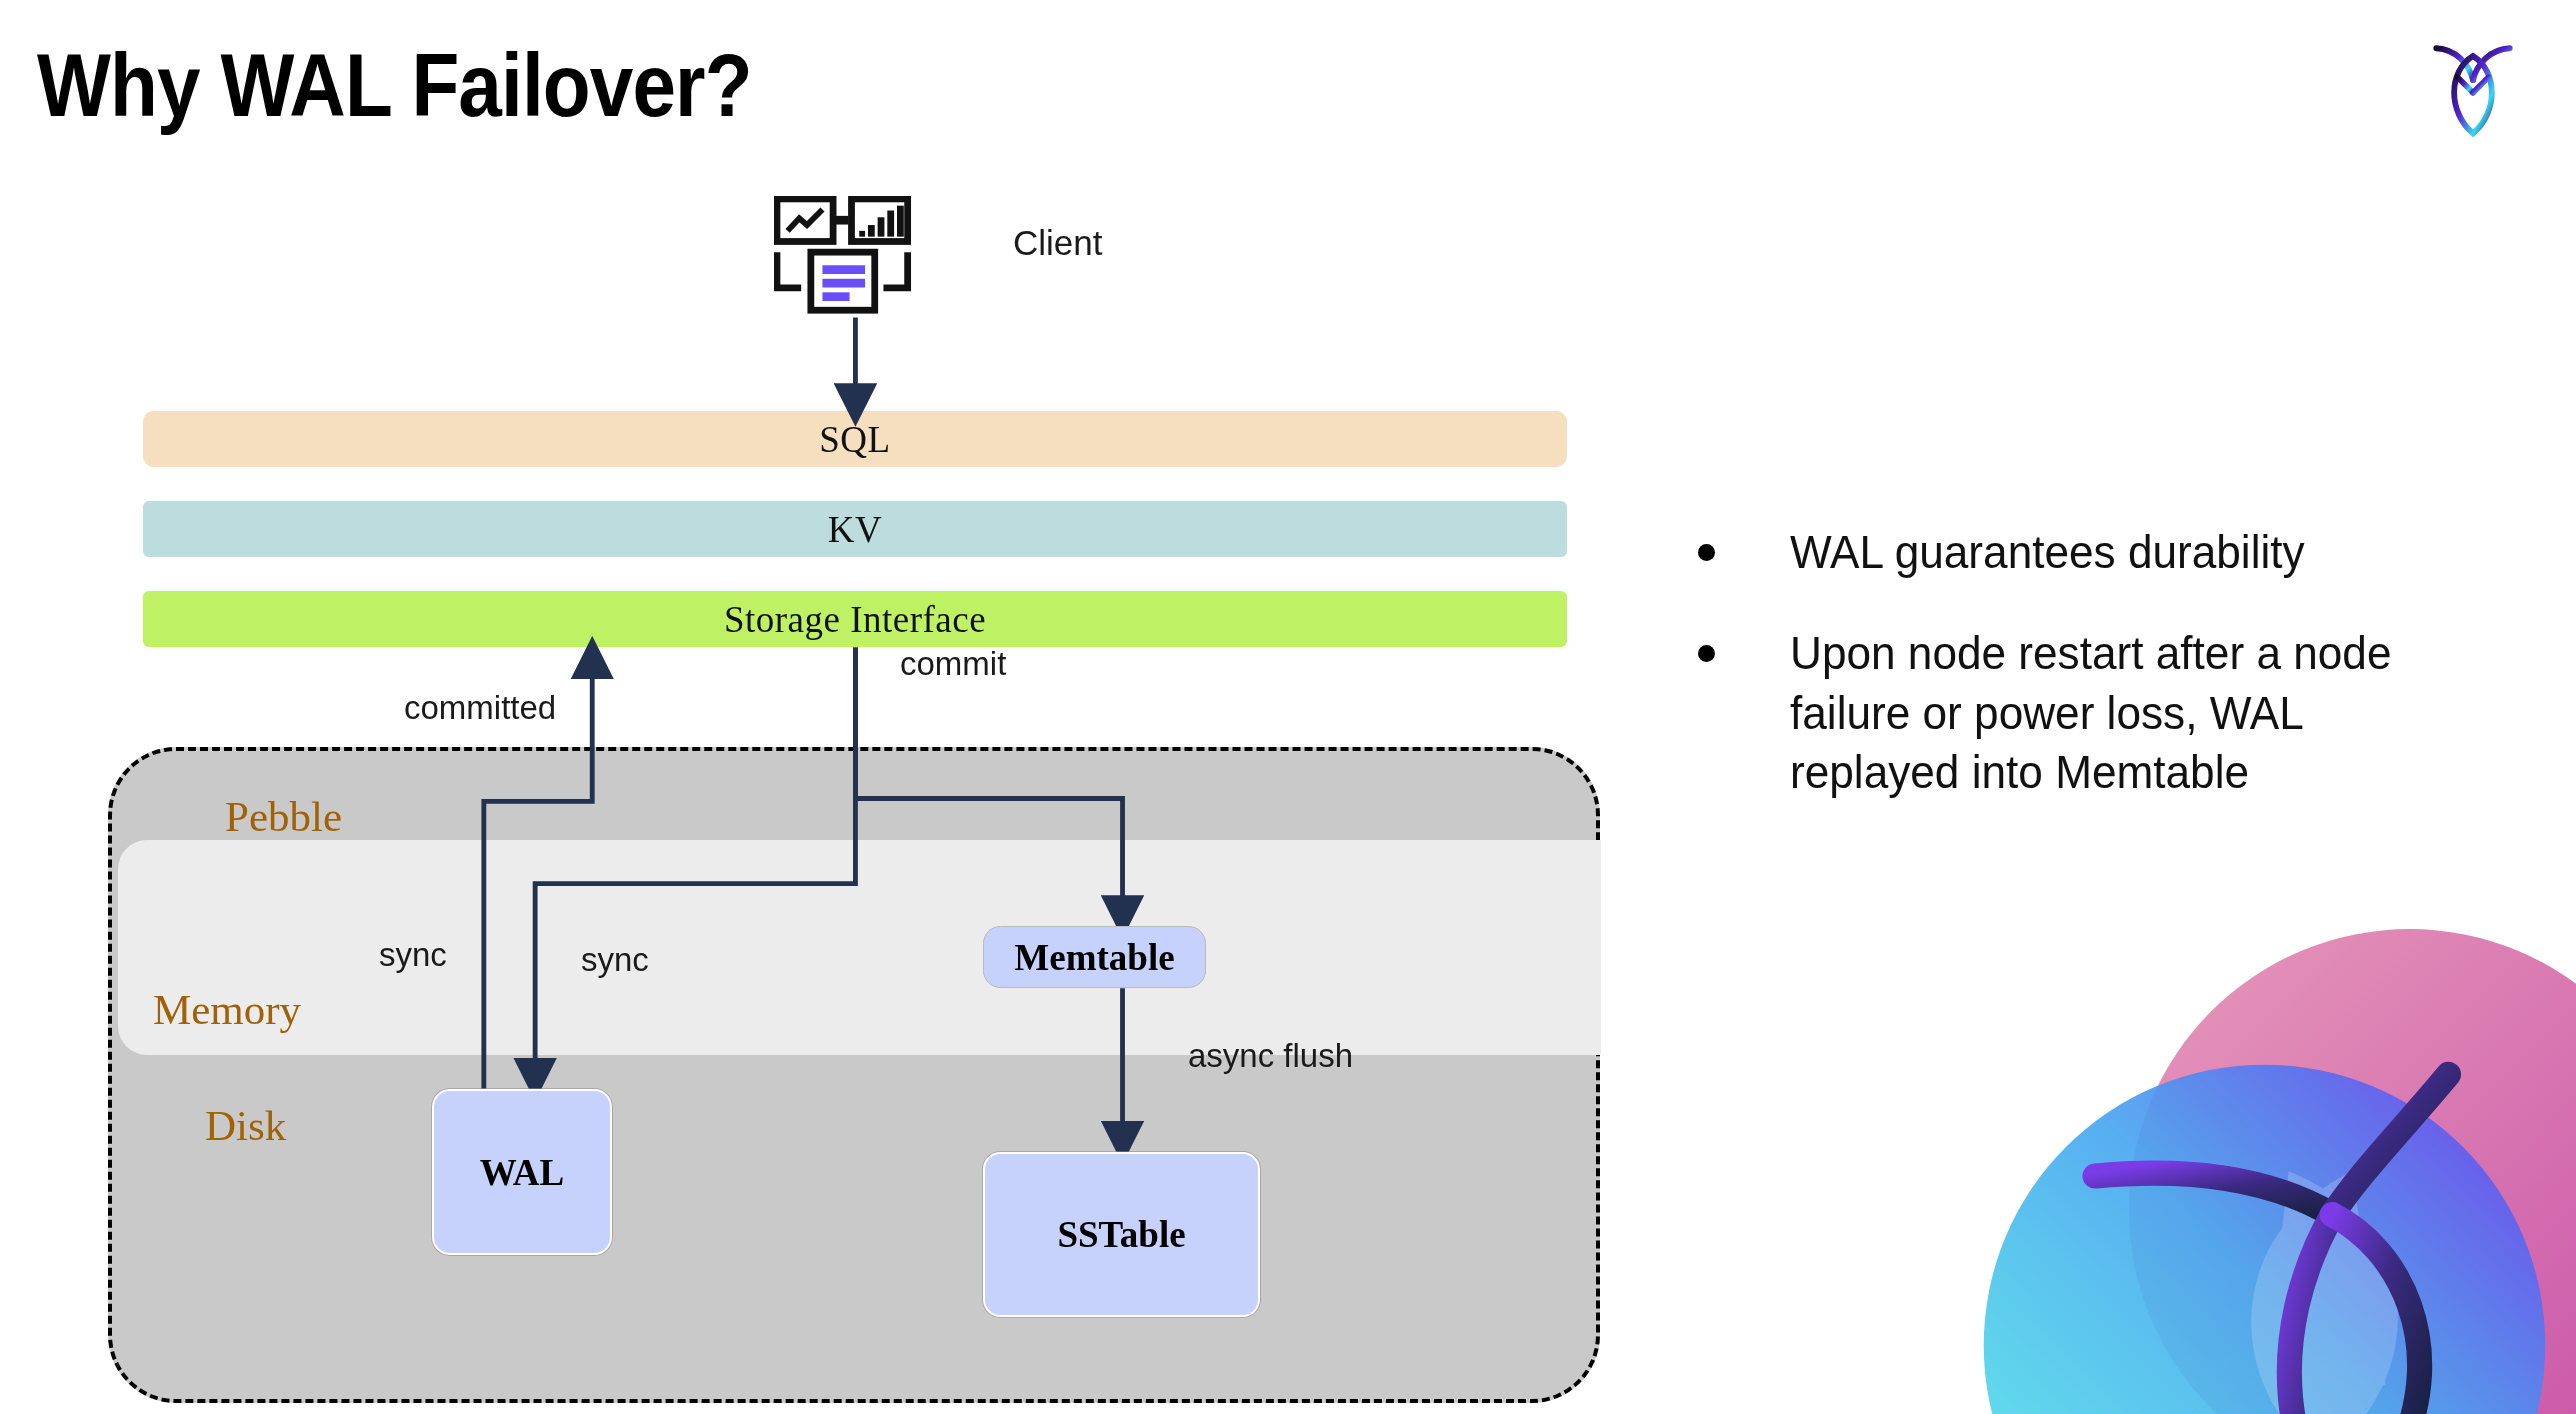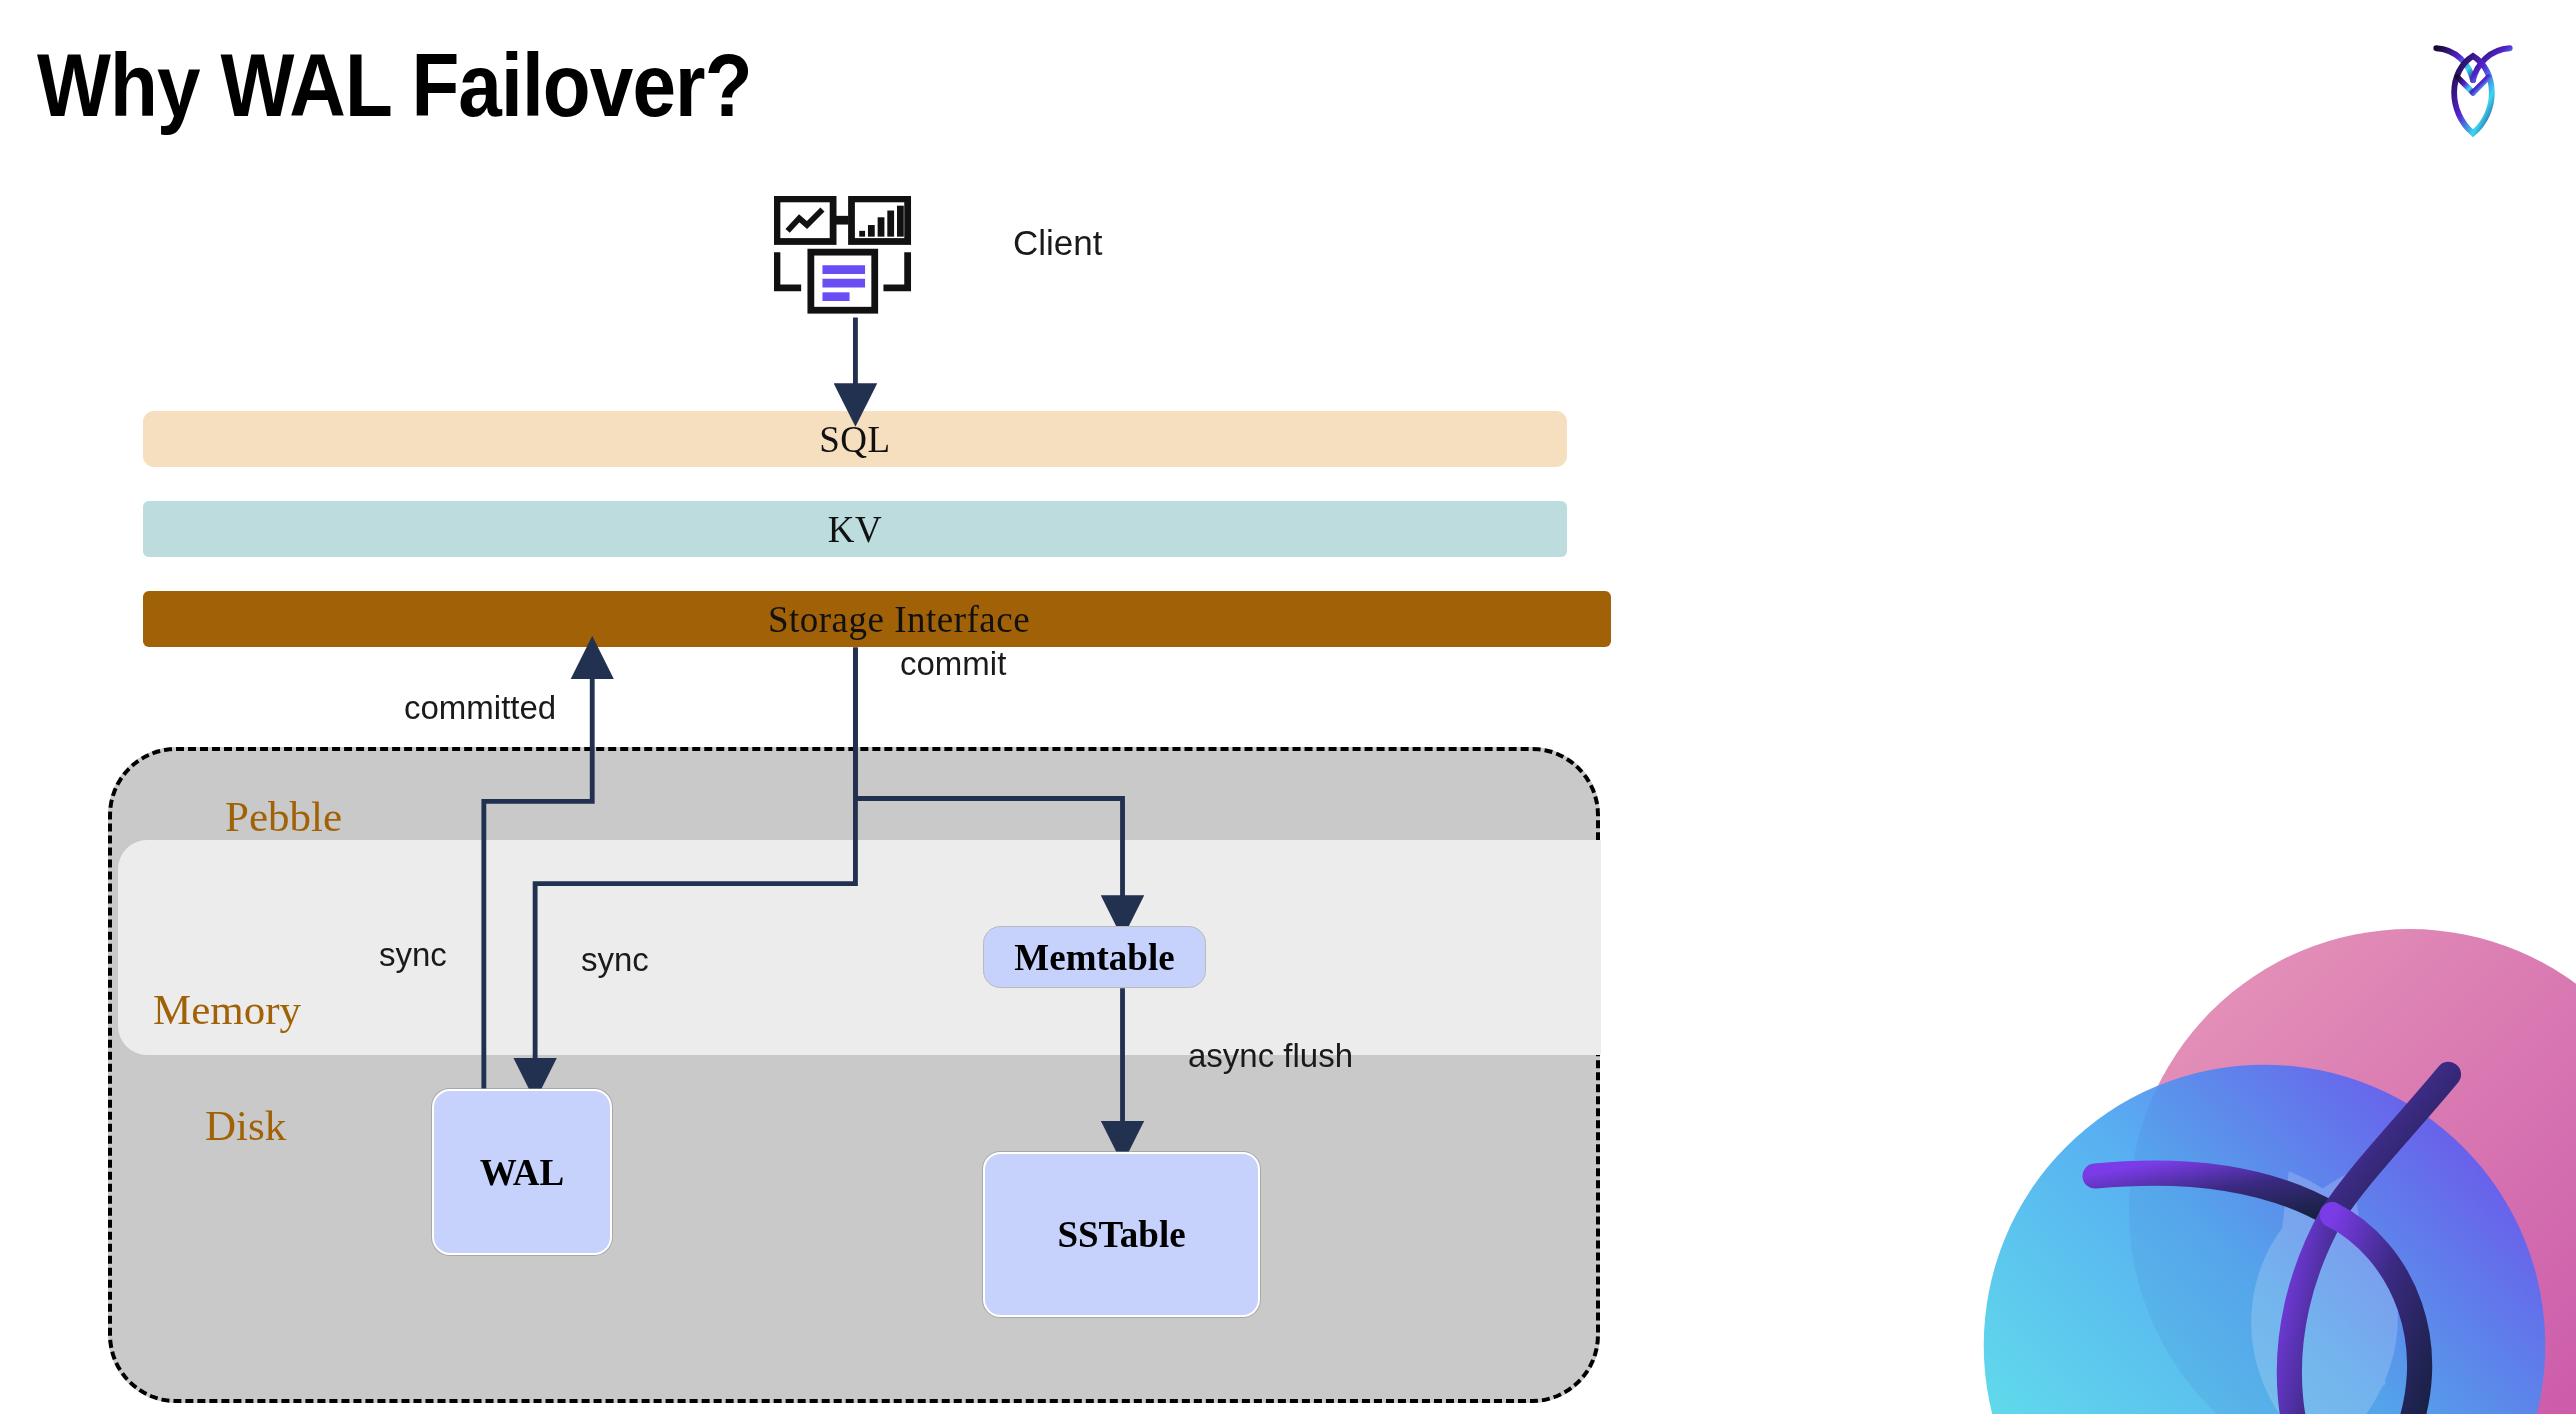--- a/index.html
+++ b/index.html
@@ -41,21 +41,21 @@
   .stack-bar{
     position:absolute;left:143px;width:1424px;height:56px;
     border-radius:5.8px;
     display:flex;align-items:center;justify-content:center;
     font-family:"Liberation Serif", serif;
     font-size:37px;color:#111111;
     letter-spacing:0.5px;
   }
   .bar-sql{top:411px;background:#f5dfbe;border-radius:11px;}
   .bar-kv{top:501px;background:#bcdcdd;}
-  .bar-storage{top:591px;background:#a16207;padding-left:44px;}
+  .bar-storage{top:591px;background:#bef264;}
 
   
   .pebble-box{
     position:absolute;left:108px;top:747px;width:1492px;height:656px;
     border:4.8px dashed #000000;
     border-radius:68px;
     background:#c9c9c9;
     box-sizing:border-box;
   }
   .memory-region{
@@ -254,15 +254,25 @@
   <div class="data-box box-sstable">
     <span>SSTable</span>
   </div>
 
   <div class="flow-label lbl-committed">committed</div>
   <div class="flow-label lbl-commit">commit</div>
   <div class="flow-label lbl-sync1">sync</div>
   <div class="flow-label lbl-sync2">sync</div>
   <div class="flow-label lbl-asyncflush">async flush</div>
 
+  <div class="bullets">
+    <div class="bullet-row">
+      <span class="bullet-dot"></span>
+      <span class="bullet-text">WAL guarantees durability</span>
+    </div>
+    <div class="bullet-row">
+      <span class="bullet-dot"></span>
+      <span class="bullet-text">Upon node restart after a node failure or power loss, WAL replayed into Memtable</span>
+    </div>
+  </div>
 
 </div>
 
 
 </body></html>

